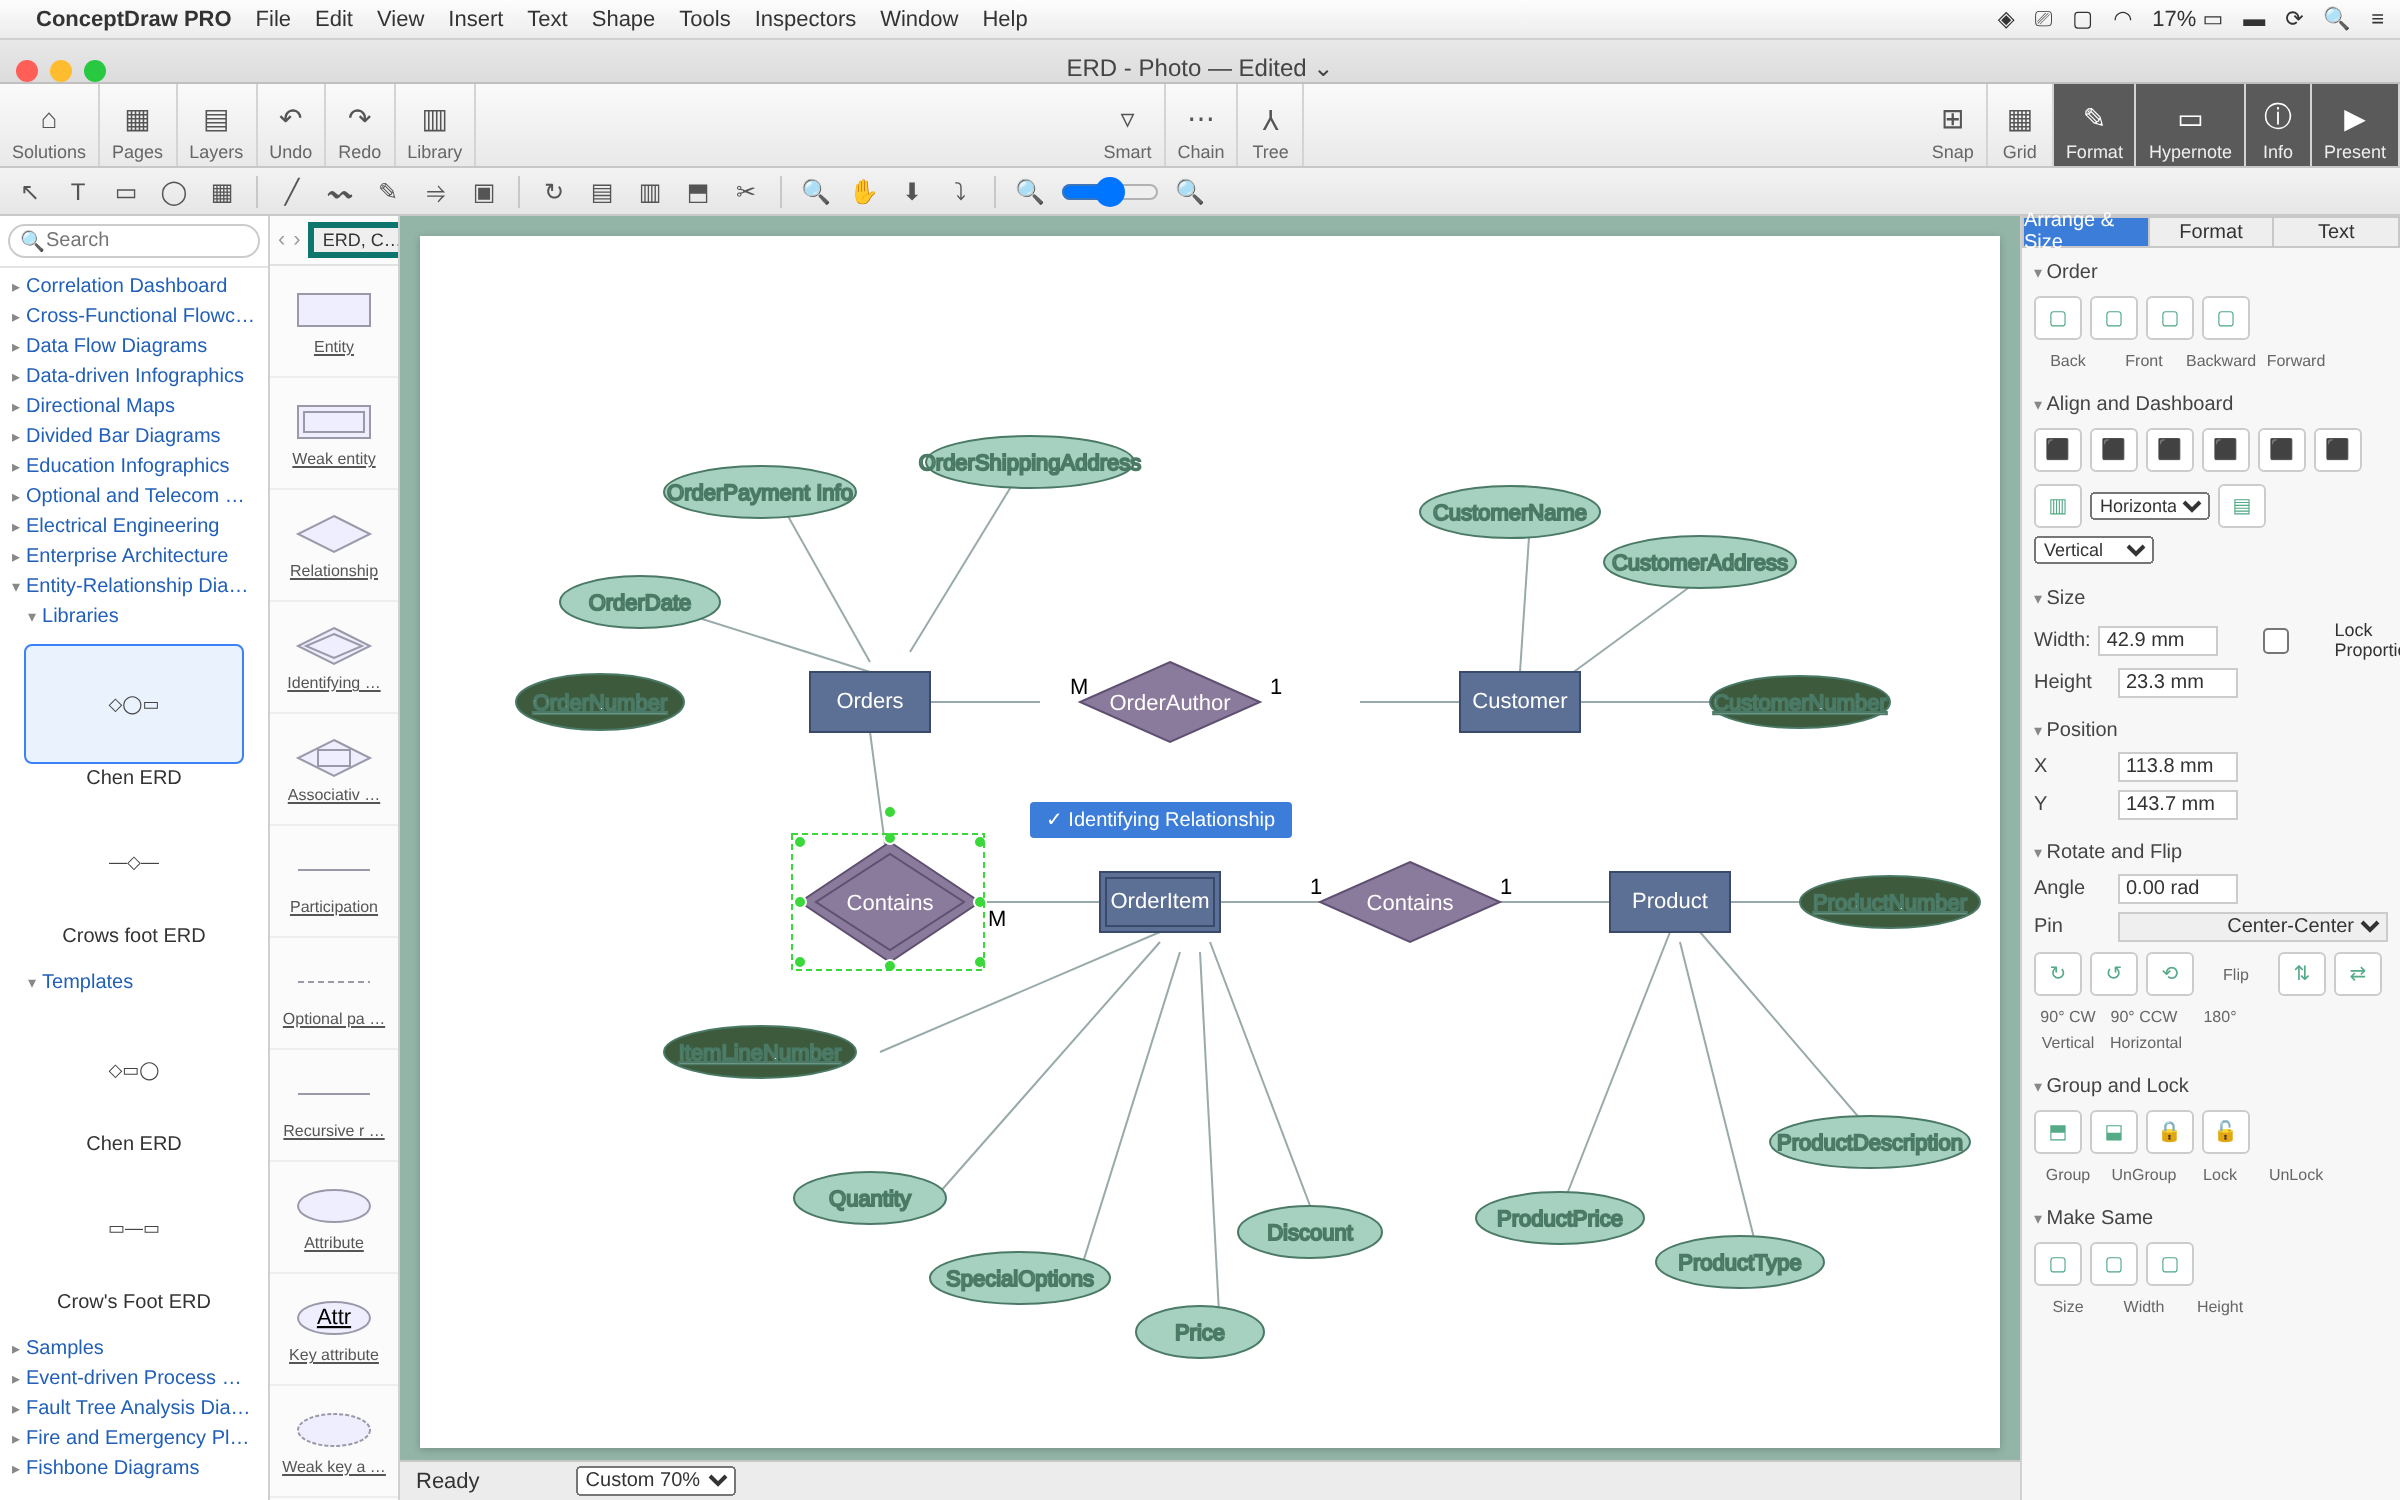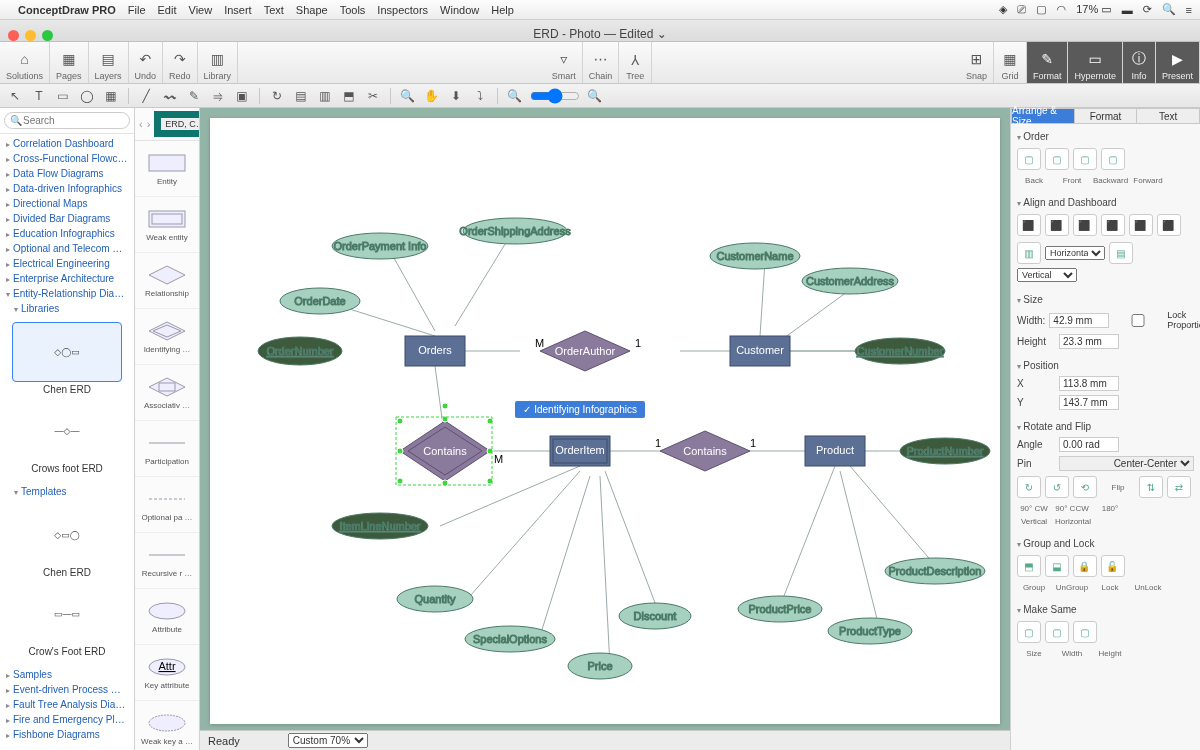--- a/index.html
+++ b/index.html
@@ -36,24 +36,24 @@
 .tree-item.sub{padding-left:14px;color:#2260b8;}
 .tree-item::before{content:"▸";font-size:8px;color:#888;margin-right:3px;}
 .tree-item.open::before{content:"▾";}
 .thumb-section{padding:4px 0;text-align:center;}
 .thumb{width:110px;height:60px;margin:2px auto;border:1px solid transparent;border-radius:4px;display:flex;align-items:center;justify-content:center;background:#fff;font-size:9px;color:#444;}
 .thumb.sel{border-color:#3b82f6;background:#eaf2fd;}
 .thumb-label{font-size:10px;color:#333;margin:2px 0 6px;}
 .lib-panel{width:65px;background:#fbfbfb;border-right:1px solid #d0d0d0;overflow-y:auto;}
 .lib-hdr{display:flex;align-items:center;gap:4px;padding:3px 4px;border-bottom:1px solid #e2e2e2;font-size:9px;}
 .lib-hdr .nav{color:#999;cursor:pointer;}
-.lib-hdr select{flex:1;font-size:9px;border:7px solid #0f766e;}
+.lib-hdr select{flex:1;font-size:9px;border:3px solid #0f766e;}
 .lib-item{height:56px;border-bottom:1px solid #eee;display:flex;flex-direction:column;align-items:center;justify-content:center;padding:2px;cursor:grab;}
 .lib-shape{width:44px;height:24px;display:flex;align-items:center;justify-content:center;font-size:7px;}
-.lib-label{font-size:8px;color:#555;margin-top:2px;text-align:left;}
+.lib-label{font-size:8px;color:#555;margin-top:2px;text-align:left;text-decoration:underline;}
 .canvas-wrap{flex:1;position:relative;background:#93b5a7;overflow:hidden;}
 .canvas{position:absolute;left:10px;top:10px;right:10px;bottom:26px;background:#fff;box-shadow:0 1px 4px rgba(0,0,0,0.2);}
 .canvas svg{width:100%;height:100%;}
 .statusbar{position:absolute;left:0;right:0;bottom:0;height:20px;background:#ececec;border-top:1px solid #c8c8c8;display:flex;align-items:center;padding:0 8px;gap:8px;font-size:10px;color:#555;}
 .statusbar select{font-size:10px;}
 .right-panel{width:190px;background:#f7f7f7;border-left:1px solid #d0d0d0;display:flex;flex-direction:column;}
 .right-tabs{display:flex;height:16px;}
 .right-tab{flex:1;display:flex;align-items:center;justify-content:center;font-size:10px;border:1px solid #c8c8c8;border-left:none;background:#eee;cursor:pointer;}
 .right-tab:first-child{border-left:1px solid #c8c8c8;}
 .right-tab.active{background:#3b7dd8;color:#fff;font-weight:500;}
@@ -519,21 +519,21 @@
           <g>
               <ellipse cx="660" cy="510" rx="42" ry="13"></ellipse>
               <text x="660" y="514" text-anchor="middle" font-size="8">ProductType</text>
             </g>
           <g>
               <ellipse cx="725" cy="450" rx="50" ry="13"></ellipse>
               <text x="725" y="454" text-anchor="middle" font-size="7">ProductDescription</text>
             </g>
         </g>
       </svg>
-      <div class="tooltip" style="left:305px;top:283px">Identifying Infographics</div>
+      <div class="tooltip" style="left:305px;top:283px">Identifying Relationship</div>
     </div>
     <div class="statusbar">
       <span>Ready</span>
       <select style="margin-left:40px"><option>Custom 70%</option></select>
     </div>
   </div>
 
   <div class="right-panel">
     <div class="right-tabs">
       <div class="right-tab active">Arrange &amp; Size</div>

